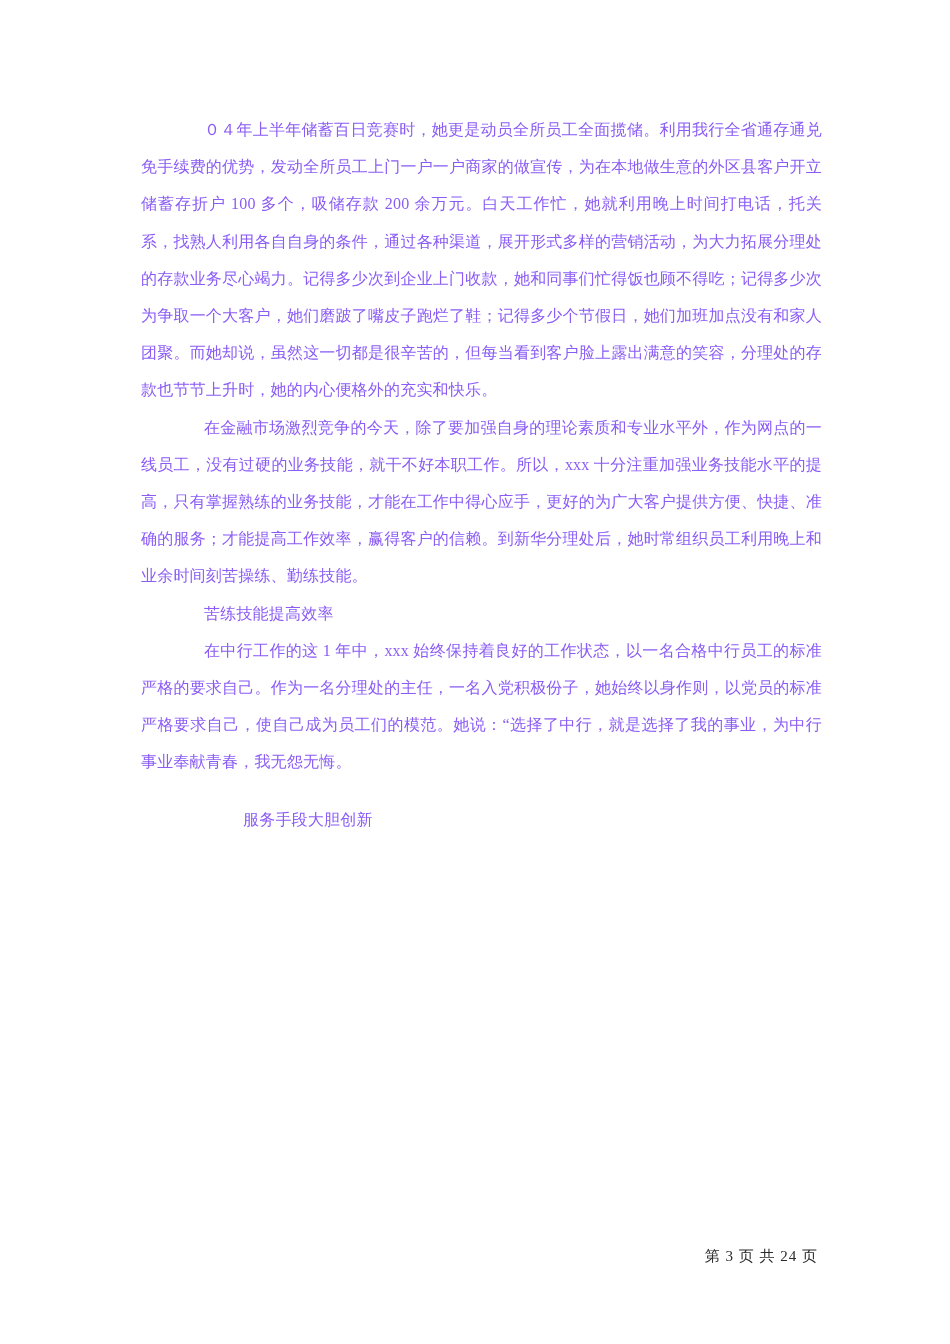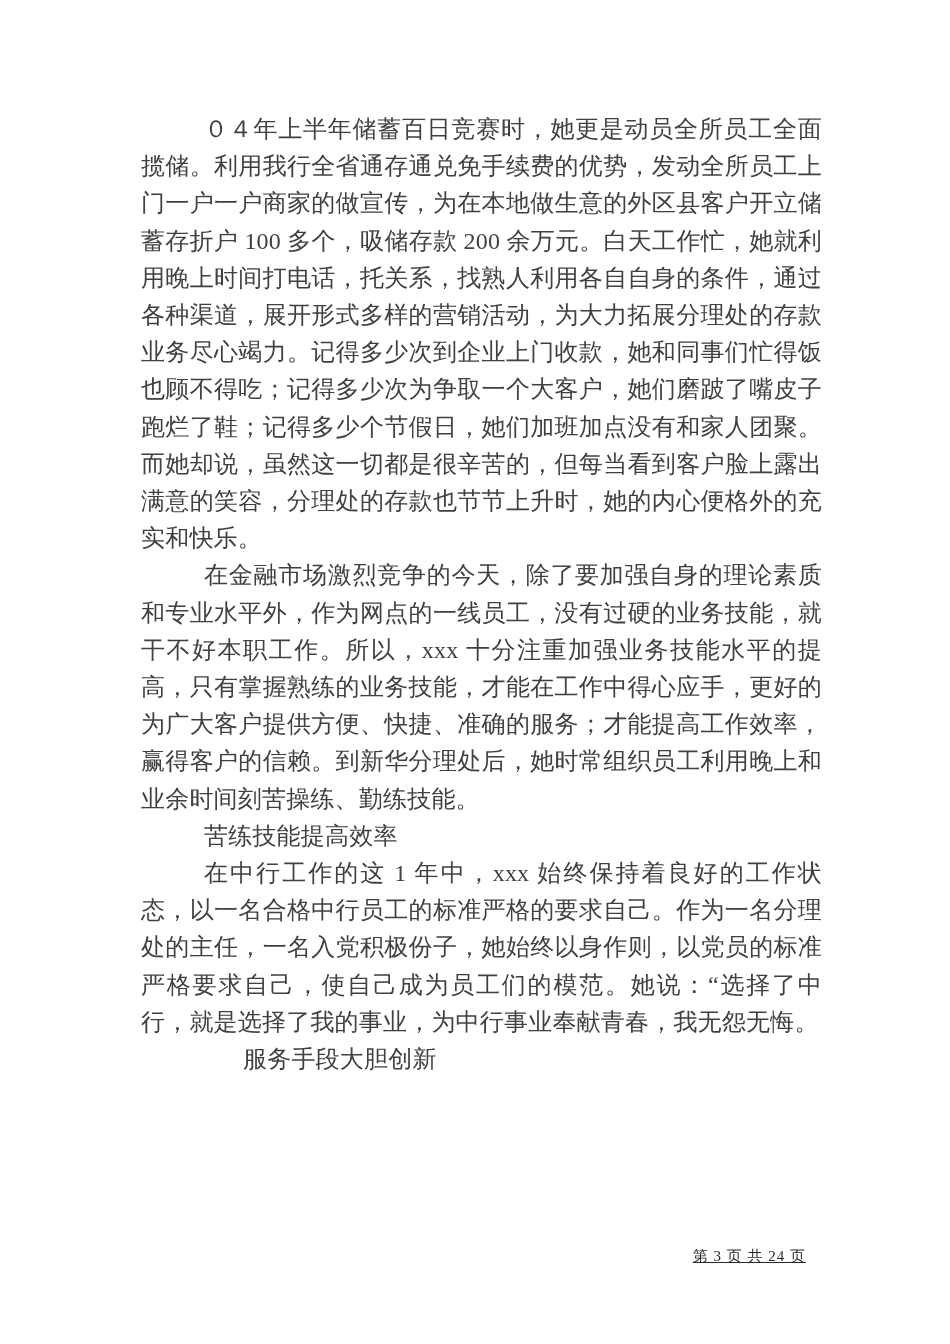--- a/index.html
+++ b/index.html
@@ -17,40 +17,40 @@
   }
   .content {
     position: absolute;
     left: 141px;
     top: 111px;
     width: 681px;
   }
   .para {
     margin: 0;
     padding: 0;
-    font-size: 24px;
+    font-size: 16px;
     line-height: 37.2px;
-    color: #404040;
+    color: #8b5cf6;
     text-align: justify;
     text-indent: 63px;
     letter-spacing: 0.2px;
     word-break: break-all;
   }
   .para.deep-indent {
     text-indent: 102px;
+    margin-top: 20px;
   }
   .footer {
     position: absolute;
     top: 1246px;
-    right: 144px;
+    right: 132px;
     font-size: 15px;
     line-height: 20px;
     color: #2a2a2a;
     letter-spacing: 1px;
-    text-decoration: underline;
   }
 </style>
 </head>
 <body>
 
 <div class="page">
   <div class="content">
     <p class="para">０４年上半年储蓄百日竞赛时，她更是动员全所员工全面揽储。利用我行全省通存通兑免手续费的优势，发动全所员工上门一户一户商家的做宣传，为在本地做生意的外区县客户开立储蓄存折户 100 多个，吸储存款 200 余万元。白天工作忙，她就利用晚上时间打电话，托关系，找熟人利用各自自身的条件，通过各种渠道，展开形式多样的营销活动，为大力拓展分理处的存款业务尽心竭力。记得多少次到企业上门收款，她和同事们忙得饭也顾不得吃；记得多少次为争取一个大客户，她们磨跛了嘴皮子跑烂了鞋；记得多少个节假日，她们加班加点没有和家人团聚。而她却说，虽然这一切都是很辛苦的，但每当看到客户脸上露出满意的笑容，分理处的存款也节节上升时，她的内心便格外的充实和快乐。</p>
     <p class="para">在金融市场激烈竞争的今天，除了要加强自身的理论素质和专业水平外，作为网点的一线员工，没有过硬的业务技能，就干不好本职工作。所以，xxx 十分注重加强业务技能水平的提高，只有掌握熟练的业务技能，才能在工作中得心应手，更好的为广大客户提供方便、快捷、准确的服务；才能提高工作效率，赢得客户的信赖。到新华分理处后，她时常组织员工利用晚上和业余时间刻苦操练、勤练技能。</p>
     <p class="para">苦练技能提高效率</p>

